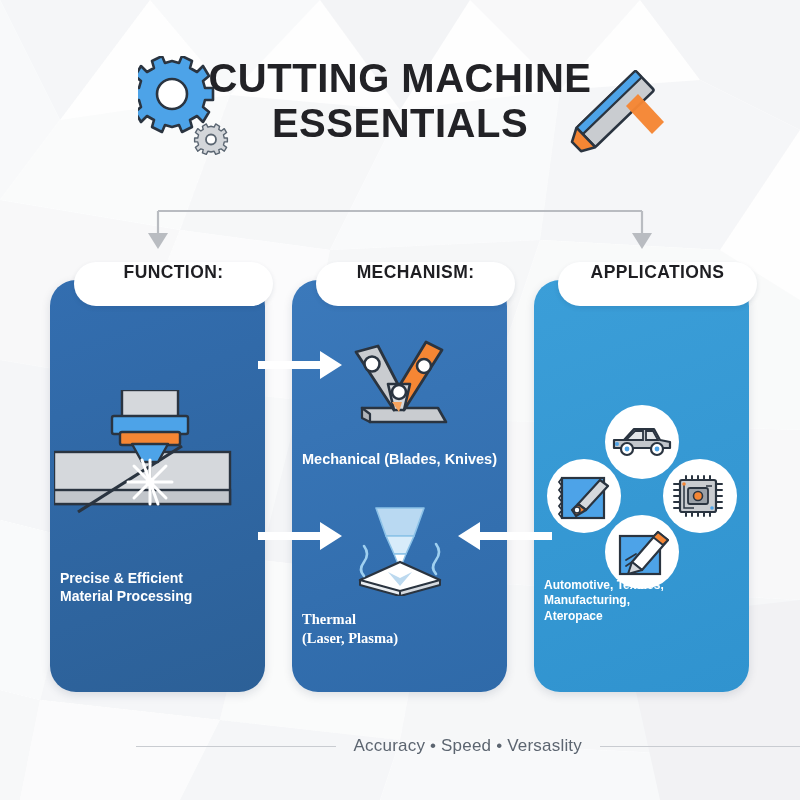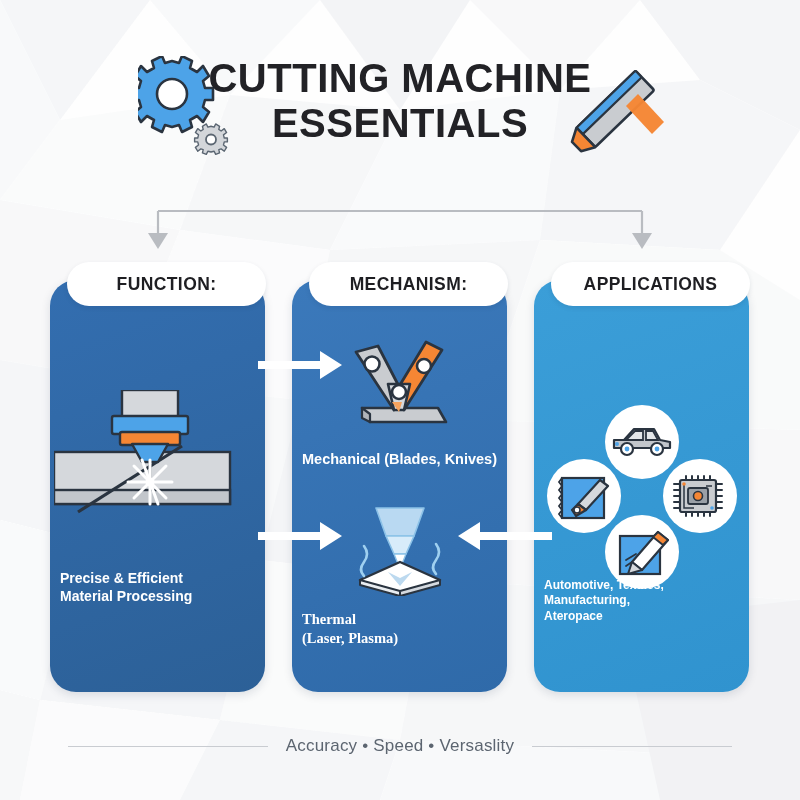--- a/index.html
+++ b/index.html
@@ -90,27 +90,27 @@
     border-radius: 26px;
     box-shadow: 0 3px 10px rgba(20,40,70,0.13);
   }
   .col-1 { left: 50px;  background: linear-gradient(160deg,#336eb0 0%,#2c6097 100%); }
   .col-2 { left: 292px; background: linear-gradient(160deg,#3b79bb 0%,#2f6aa9 100%); }
   .col-3 { left: 534px; background: linear-gradient(160deg,#3b9ed8 0%,#3093cf 100%); }
 
   .col-head {
     position: absolute;
     top: -18px;
-    left: 17px;
+    left: 24px;
     width: 199px;
     height: 44px;
     background: #ffffff;
     border-radius: 22px;
     display: flex;
-    align-items: center;
+    align-items: flex-start;
     justify-content: center;
     box-shadow: 0 2px 5px rgba(20,40,70,0.10);
   }
   .col-head span {
     font-weight: bold;
     font-size: 17.5px;
     letter-spacing: 0.4px;
     color: #1e1e22;
     white-space: nowrap;
   }
@@ -139,21 +139,21 @@
 
   
   .footer {
     position: absolute;
     left: 0;
     top: 726px;
     width: 800px;
     height: 40px;
     display: flex;
     align-items: center;
-    justify-content: center;
+    justify-content: flex-end;
     gap: 18px;
   }
   .footer-rule {
     width: 200px;
     height: 1px;
     background: #c9ccd1;
   }
   .footer-text {
     font-size: 17px;
     color: #5c6570;

